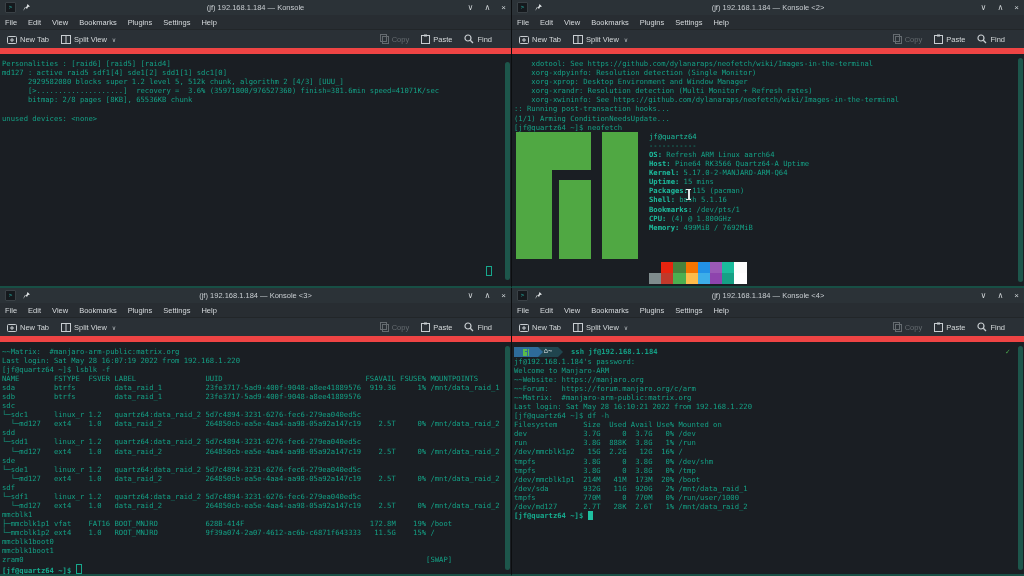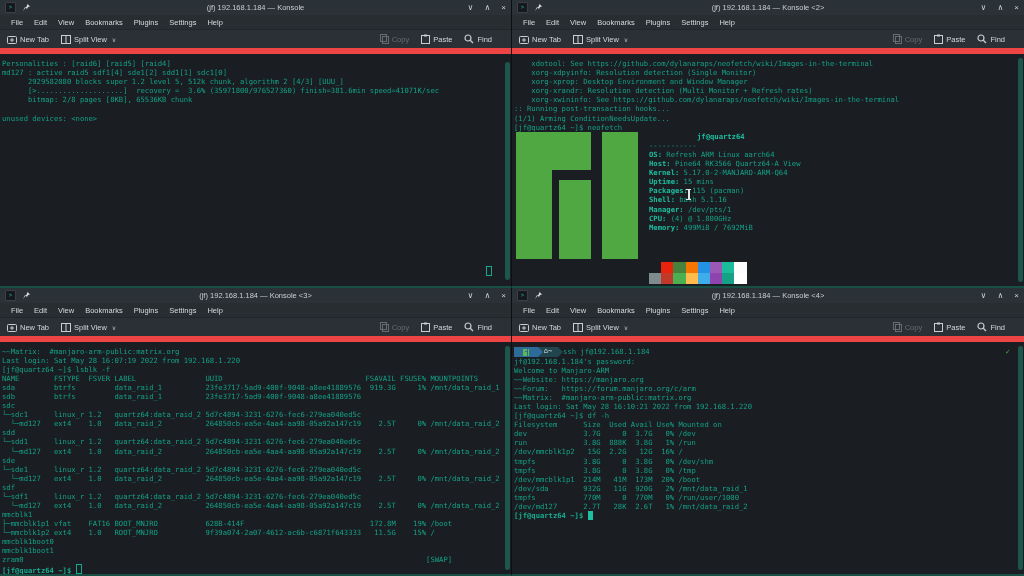--- a/index.html
+++ b/index.html
@@ -9,21 +9,21 @@
     border-bottom:2px solid #174f45;}
   .window.leftcol{border-right:1px solid #0c0e10;}
   
   .titlebar{height:15px;background:#2b3237;display:flex;align-items:center;padding:0 5px;gap:5px;flex:0 0 auto;position:relative;}
   .tb-icon{width:11px;height:11px;display:inline-flex;align-items:center;justify-content:center;flex:0 0 auto;}
   .konsole-glyph{width:10px;height:9px;background:#15191d;border:1px solid #3a4146;border-radius:1px;
     color:#27b2a6;font-size:6px;line-height:8px;text-align:center;font-family:"DejaVu Sans Mono",monospace;}
   .tb-title{position:absolute;left:50%;transform:translateX(-50%);font-size:7.5px;color:#c9ced2;white-space:nowrap;}
   .tb-controls{margin-left:auto;display:flex;gap:11px;align-items:center;color:#ced3d6;font-size:8px;line-height:8px;}
   .tb-controls span{cursor:default;}
-  .menubar{height:14px;background:#282d32;display:flex;align-items:center;padding:0 6px;gap:1px;flex:0 0 auto;
+  .menubar{height:14px;background:#282d32;display:flex;align-items:center;padding:0 0;gap:1px;flex:0 0 auto;
     border-bottom:1px solid #222629;}
   .menu-item{font-size:7.5px;color:#d6dadd;padding:0 5px;}
   .toolbar{height:18px;background:#2a3036;display:flex;align-items:center;padding:0 7px;flex:0 0 auto;
     border-bottom:6px solid #ef4444;}
   .tool-btn{display:inline-flex;align-items:center;gap:3px;font-size:7.5px;color:#d4d8da;margin-right:12px;}
   .tool-btn svg{display:block;}
   .tool-btn.disabled{color:#656b70;}
   .tool-btn.disabled svg *{stroke:#656b70;}
   .tb-spacer{flex:1;}
   .caret{font-size:6px;color:#b9bec2;margin-left:2px;}
@@ -38,21 +38,21 @@
   .prompt{font-weight:bold;color:#16ab8e;}
   
   .nf-row-flex{display:flex;margin-top:0;}
   .manjaro-logo{position:relative;width:122px;height:127px;margin-left:2px;flex:0 0 auto;}
   .manjaro-logo div{position:absolute;background:#50a843;}
   .mj-left{left:0;top:0;width:36px;height:127px;}
   .mj-topbar{left:0;top:0;width:75px;height:38px;}
   .mj-mid{left:43px;top:48px;width:32px;height:79px;}
   .mj-right{left:86px;top:0;width:36px;height:127px;}
   .nf-info{margin-left:11px;}
-  .nf-user{font-weight:bold;color:#1cbd9e;margin-left:48px;}
+  .nf-user{font-weight:normal;color:#1cbd9e;}
   .nf-row{white-space:pre;}
   .nf-label{font-weight:bold;color:#1cbd9e;}
   .nf-value{color:#14a085;}
   .palette{margin-left:135px;margin-top:3px;}
   .palette-row{display:flex;height:11px;}
   .palette-row .cell{width:12.2px;height:11px;}
   .ibeam{position:absolute;width:1.6px;height:9px;background:#e2e5e7;}
   .ibeam:before,.ibeam:after{content:"";position:absolute;left:-1.7px;width:5px;height:1.4px;background:#e2e5e7;}
   .ibeam:before{top:-1px;} .ibeam:after{bottom:-1px;}
   
@@ -61,21 +61,21 @@
   .pl-blue{background:#2e6b9a;width:24px;}
   .pl-slate{background:#20454e;width:20px;color:#e8ecee;}
   .pl-arrow1{width:0;height:0;border-top:5px solid transparent;border-bottom:5px solid transparent;border-left:5px solid #2e6b9a;margin-right:-5px;position:relative;z-index:2;}
   .pl-arrow2{width:0;height:0;border-top:5px solid transparent;border-bottom:5px solid transparent;border-left:5px solid #20454e;}
   .mini-mj{position:relative;width:7px;height:7px;}
   .mini-mj i{position:absolute;background:#5abb4a;}
   .mini-mj .a{left:0;top:0;width:2px;height:7px;}
   .mini-mj .b{left:0;top:0;width:4.5px;height:2px;}
   .mini-mj .c{left:2.8px;top:3px;width:1.7px;height:4px;}
   .mini-mj .d{left:5.2px;top:0;width:1.8px;height:7px;}
-  .pl-cmd{margin-left:0;color:#14a085;}
+  .pl-cmd{margin-left:8px;color:#14a085;font-weight:bold;}
   .pl-check{position:absolute;right:12px;color:#4caf50;font-size:7.5px;}
 </style>
 </head>
 <body>
 
 <div id="grid">
 
   <div class="window leftcol" id="w1">
   <div class="titlebar">
     <span class="tb-icon">
@@ -237,26 +237,26 @@
           <div class="mj-left"></div>
             <div class="mj-topbar"></div>
             <div class="mj-mid"></div>
             <div class="mj-right"></div>
         </div>
         <div class="nf-info">
           <div class="nf-user">jf@quartz64</div>
           <div>-----------</div>
           <div id="nf-rows">
               <div class="nf-row"><span class="nf-label">OS:</span><span class="nf-value"> Refresh ARM Linux aarch64</span></div>
-              <div class="nf-row"><span class="nf-label">Host:</span><span class="nf-value"> Pine64 RK3566 Quartz64-A View</span></div>
+              <div class="nf-row"><span class="nf-label">Host:</span><span class="nf-value"> Pine64 RK3566 Quartz64-A Uptime</span></div>
               <div class="nf-row"><span class="nf-label">Kernel:</span><span class="nf-value"> 5.17.0-2-MANJARO-ARM-Q64</span></div>
               <div class="nf-row"><span class="nf-label">Uptime:</span><span class="nf-value"> 15 mins</span></div>
               <div class="nf-row"><span class="nf-label">Packages:</span><span class="nf-value"> 115 (pacman)</span></div>
               <div class="nf-row"><span class="nf-label">Shell:</span><span class="nf-value"> bash 5.1.16</span></div>
-              <div class="nf-row"><span class="nf-label">Manager:</span><span class="nf-value"> /dev/pts/1</span></div>
+              <div class="nf-row"><span class="nf-label">Bookmarks:</span><span class="nf-value"> /dev/pts/1</span></div>
               <div class="nf-row"><span class="nf-label">CPU:</span><span class="nf-value"> (4) @ 1.800GHz</span></div>
               <div class="nf-row"><span class="nf-label">Memory:</span><span class="nf-value"> 499MiB / 7692MiB</span></div>
             </div>
         </div>
       </div>
       <div class="palette">
         <div class="palette-row" id="pal1">
             <div class="cell" style="background: rgb(26, 30, 35);"></div>
             <div class="cell" style="background: rgb(232, 36, 15);"></div>
             <div class="cell" style="background: rgb(71, 130, 60);"></div>

